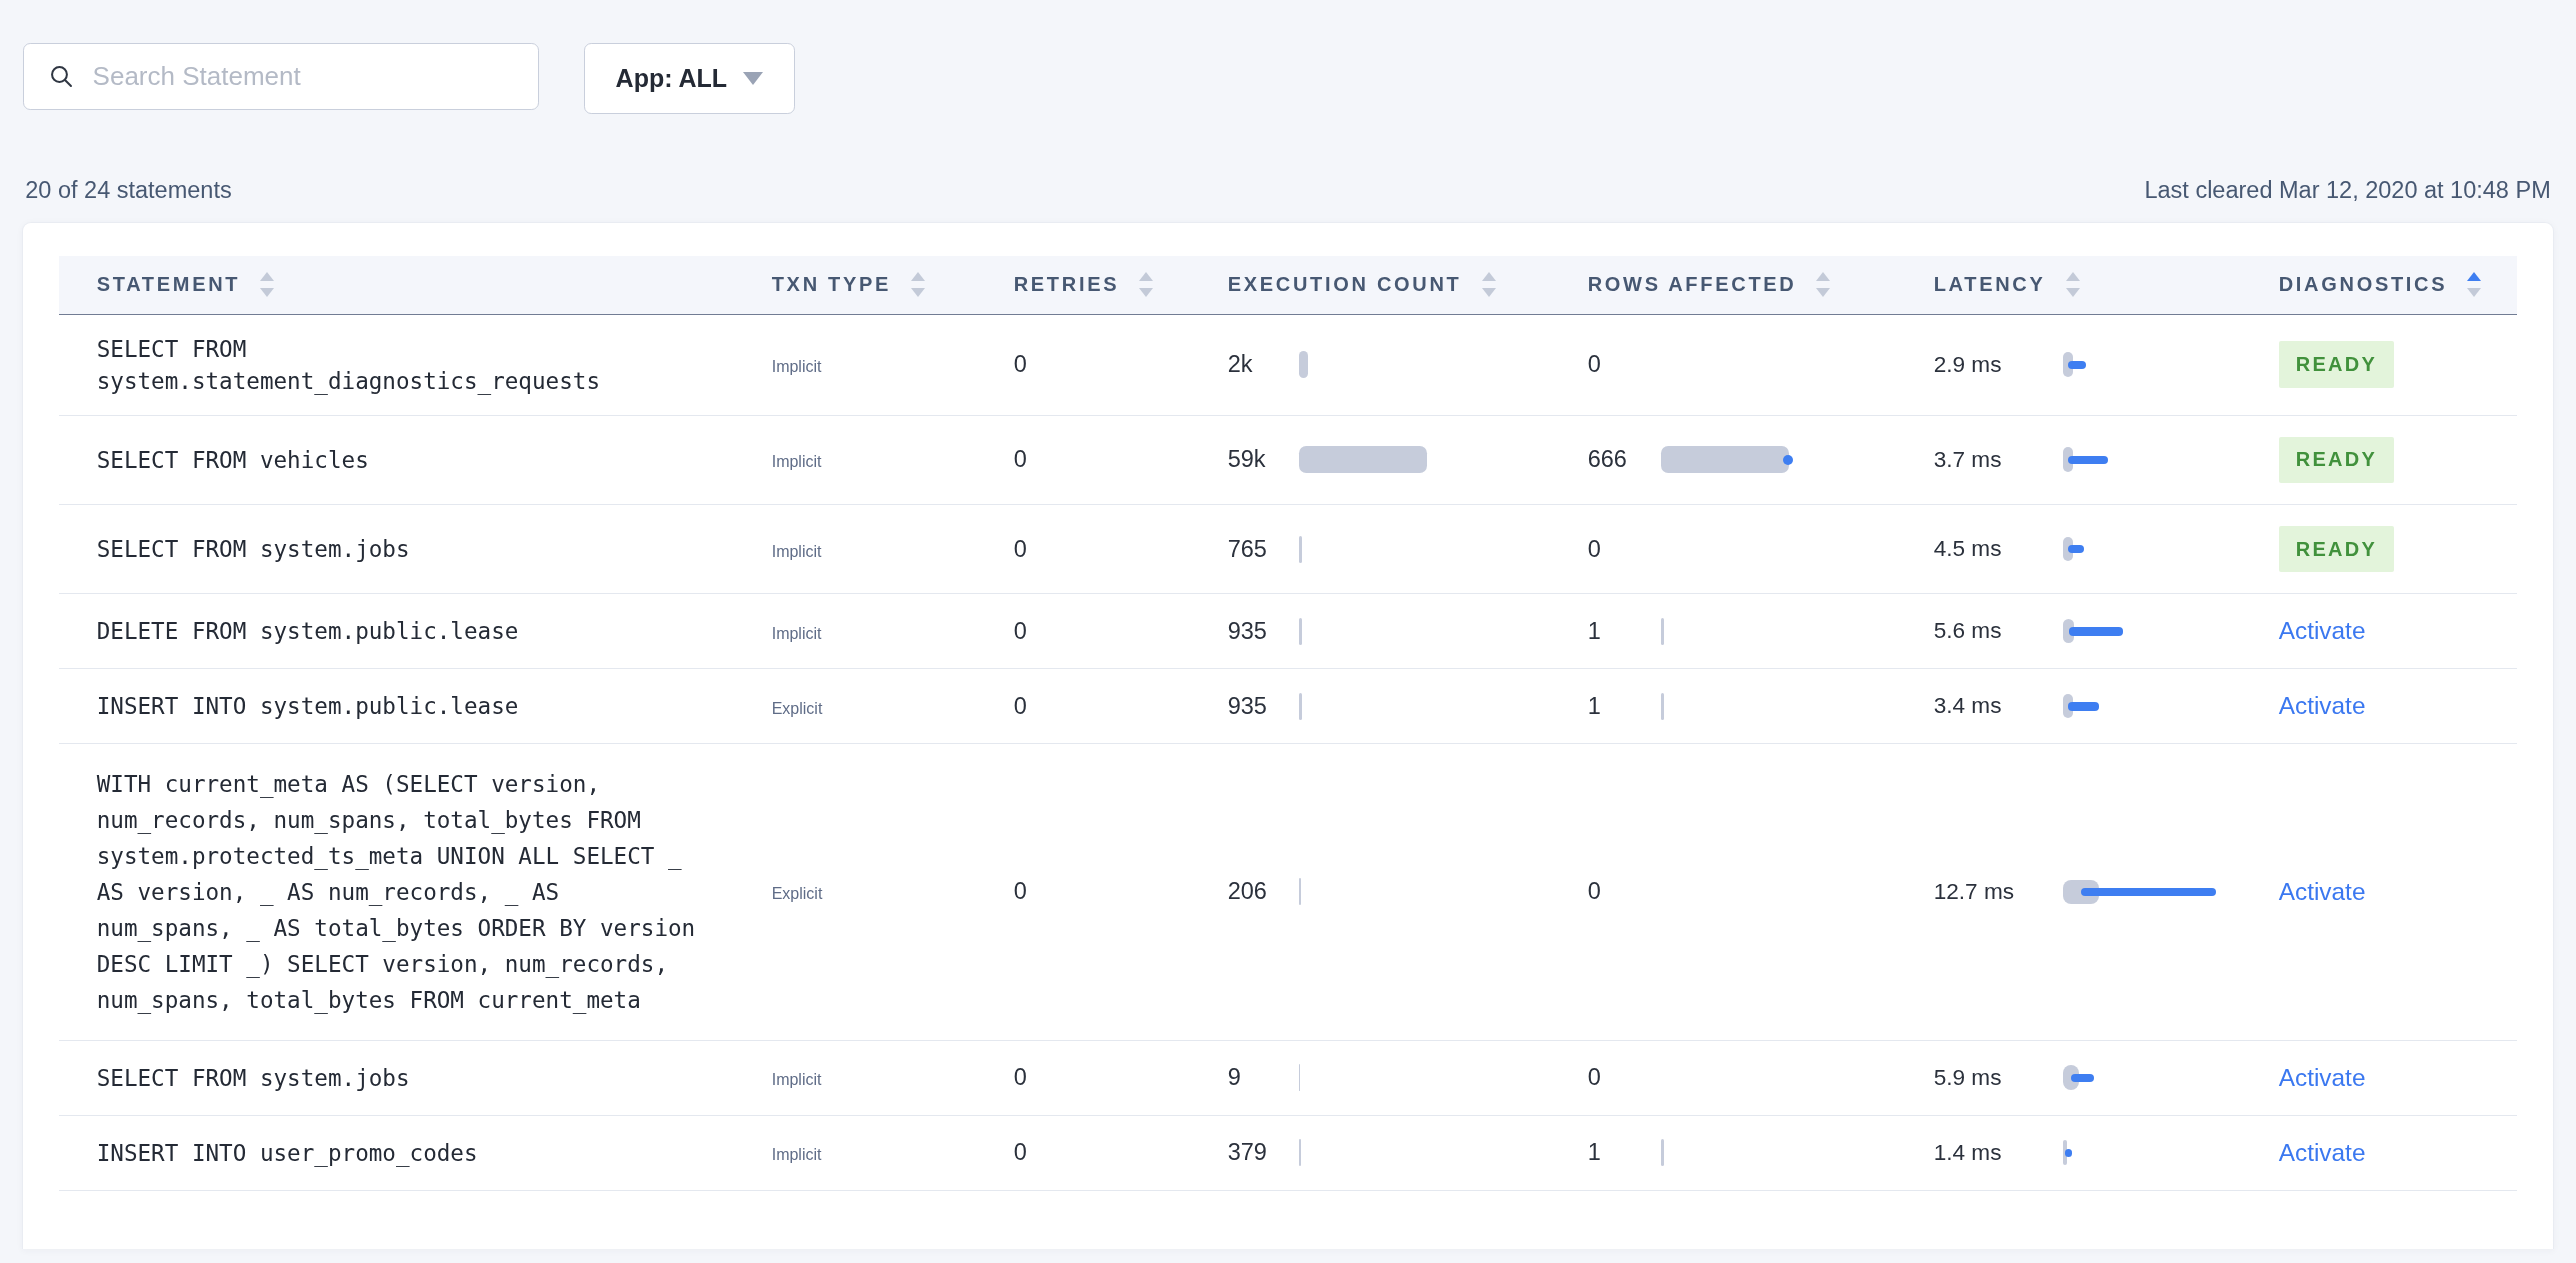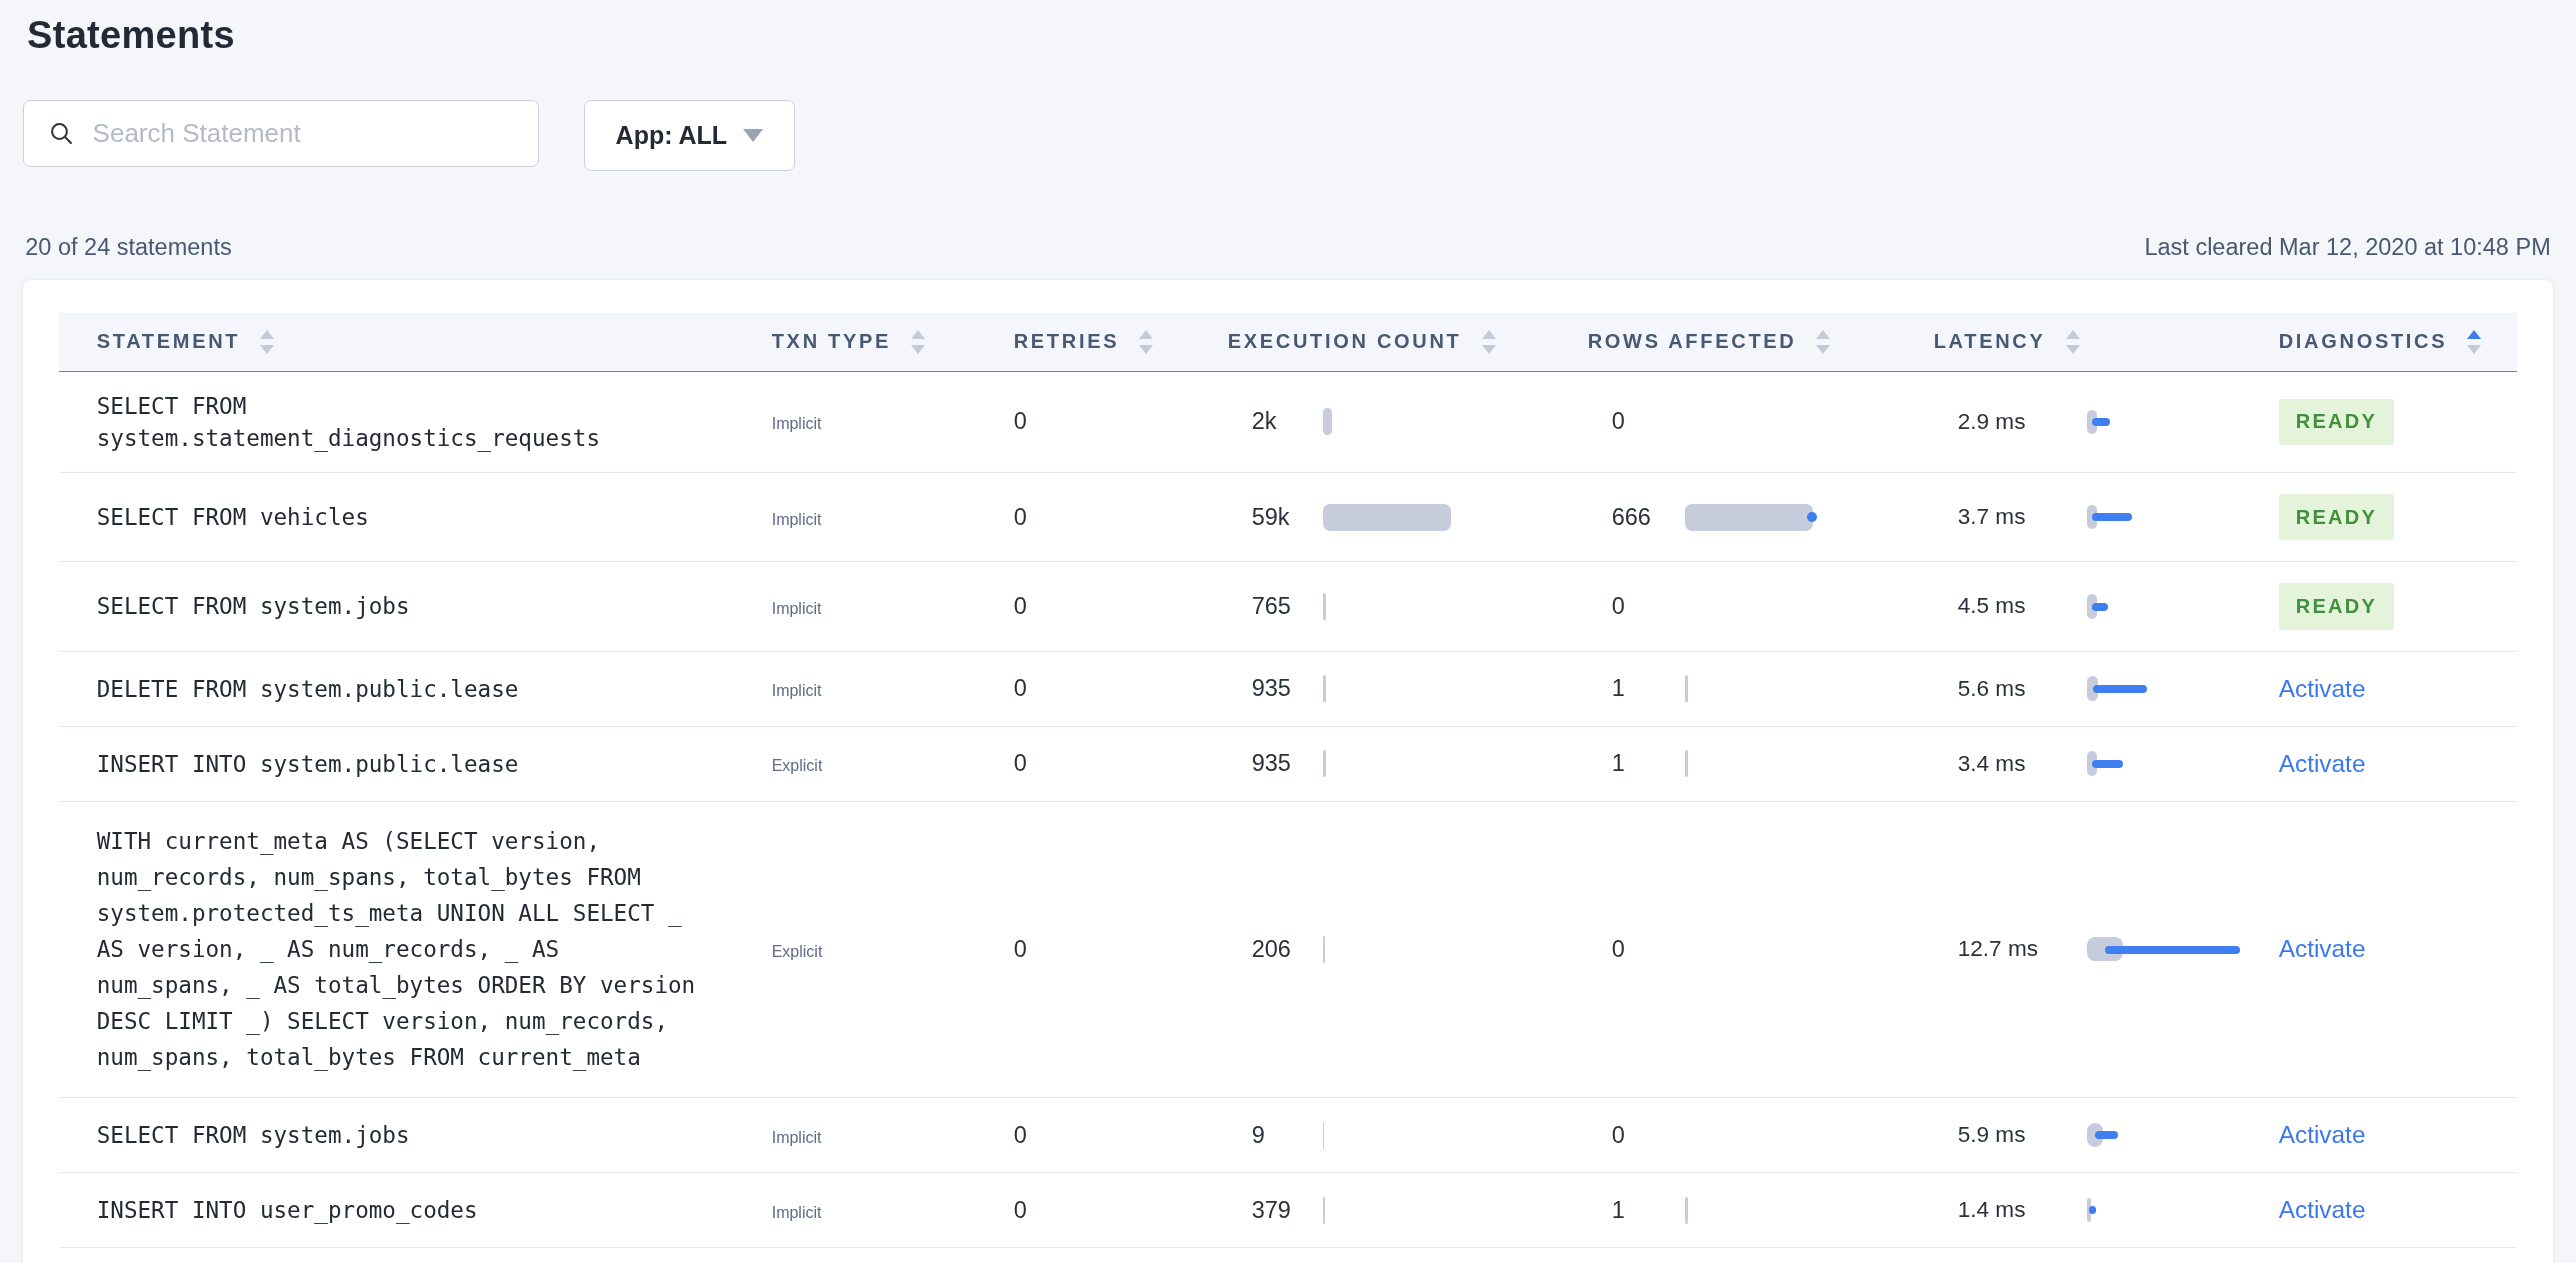--- a/index.html
+++ b/index.html
@@ -114,21 +114,21 @@
     line-height: 32px;
     color: var(--dark, #242A35);
     white-space: pre-line;
     cursor: pointer;
     display:block;
   }
   .multi .sql { line-height: 36px; }
   .txn { color: var(--muted, #5F6C87); font-size:16px; }
 
   .valbar { display:flex; align-items:center; }
-  .val      { width:71px;  font-size:23.5px; color:#2B313C;margin-left:24px; }
+  .val      { width:71px;  font-size:23.5px; color:#2B313C; }
   .val-rows { width:73px; }
   .val-lat  { width:129px; font-size:22.6px; }
   .gbar { height:27px; background: var(--bar-gray, #C6CCDB); }
   .rows-wrap { position:relative; height:27px; }
   .rows-dot {
     position:absolute; width:10px; height:10px; border-radius:50%;
     background: var(--blue, #3E7EF1);
     top: 8.6px;
   }
   .latviz { position:relative; height:31px; width:162px; }
@@ -144,21 +144,20 @@
     padding: 11.7px 17px;
     border-radius:2px;
   }
   .activate { color: var(--link, #3B78F0); font-size:24.4px; cursor:pointer; }
 </style>
 </head>
 <body>
 
 <div class="page">
 
-  <h1 class="page-title">Statements</h1>
 
   <div class="controls">
     <div class="search-box">
       <svg width="27" height="27" viewBox="0 0 24 24">
         <circle cx="10.2" cy="10.2" r="6.6" fill="none" stroke="#2F3642" stroke-width="1.8"></circle>
         <line x1="15.1" y1="15.1" x2="20.4" y2="20.4" stroke="#2F3642" stroke-width="1.8" stroke-linecap="round"></line>
       </svg>
       <input type="text" placeholder="Search Statement" style="">
     </div>
     <div class="app-filter">

